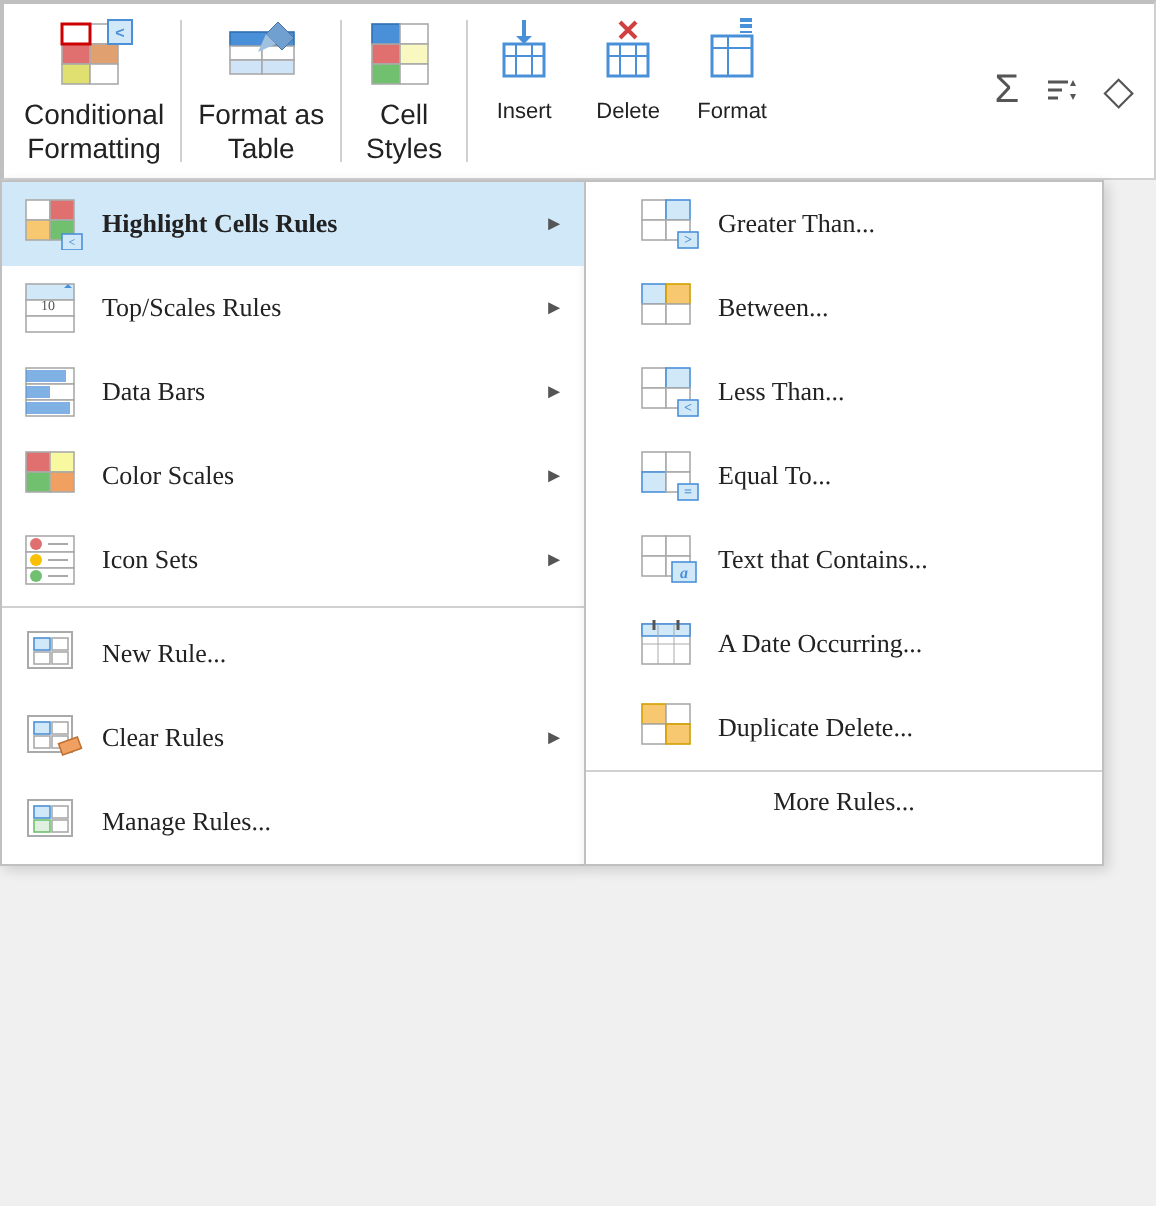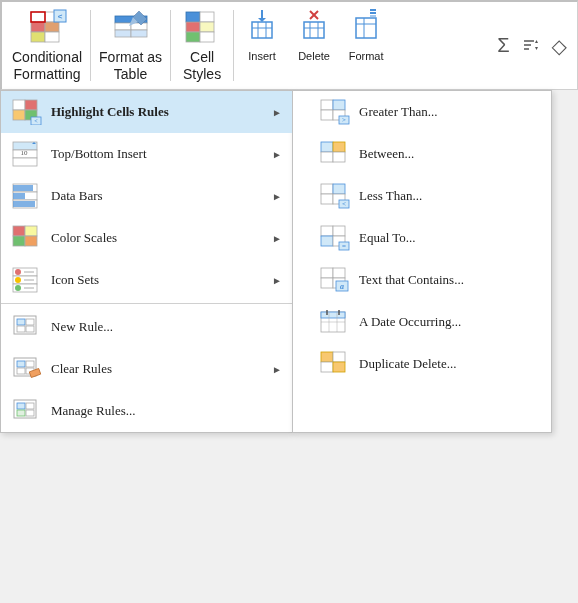--- a/index.html
+++ b/index.html
@@ -333,21 +333,21 @@
       <div class="item-icon">
         <svg width="30" height="26" viewBox="0 0 30 26">
           <rect x="1" y="1" width="24" height="8" fill="#d0e8f8" stroke="#aaa" stroke-width="0.8"></rect>
           <rect x="1" y="9" width="24" height="8" fill="white" stroke="#aaa" stroke-width="0.8"></rect>
           <rect x="1" y="17" width="24" height="8" fill="white" stroke="#aaa" stroke-width="0.8"></rect>
 
           <polygon points="20,3 24,3 22,1" fill="#4a90d9"></polygon>
           <text x="12" y="14" font-size="7" text-anchor="middle" fill="#555">10</text>
         </svg>
       </div>
-      <div class="item-label">Top/Bottom Insert</div>
+      <div class="item-label">Top/Scales Rules</div>
       <span class="submenu-arrow">►</span>
     </div>
 
     <div class="menu-item">
       <div class="item-icon">
         <svg width="30" height="26" viewBox="0 0 30 26">
           <rect x="1" y="1" width="24" height="8" fill="white" stroke="#aaa" stroke-width="0.8"></rect>
           <rect x="1" y="9" width="24" height="8" fill="white" stroke="#aaa" stroke-width="0.8"></rect>
           <rect x="1" y="17" width="24" height="8" fill="white" stroke="#aaa" stroke-width="0.8"></rect>
           <rect x="1" y="2" width="20" height="6" fill="#4a90d9" opacity="0.7"></rect>
@@ -528,15 +528,18 @@
         <svg width="30" height="26" viewBox="0 0 30 26">
           <rect x="1" y="1" width="12" height="10" fill="#f8c870" stroke="#d0a000" stroke-width="0.8"></rect>
           <rect x="13" y="1" width="12" height="10" fill="white" stroke="#aaa" stroke-width="0.8"></rect>
           <rect x="1" y="11" width="12" height="10" fill="white" stroke="#aaa" stroke-width="0.8"></rect>
           <rect x="13" y="11" width="12" height="10" fill="#f8c870" stroke="#d0a000" stroke-width="0.8"></rect>
         </svg>
       </div>
       <div class="item-label">Duplicate Delete...</div>
     </div>
 
+    <div class="more-rules">
+      <span>More Rules...</span>
+    </div>
 
   </div>
 </div>
 
 </body></html>

